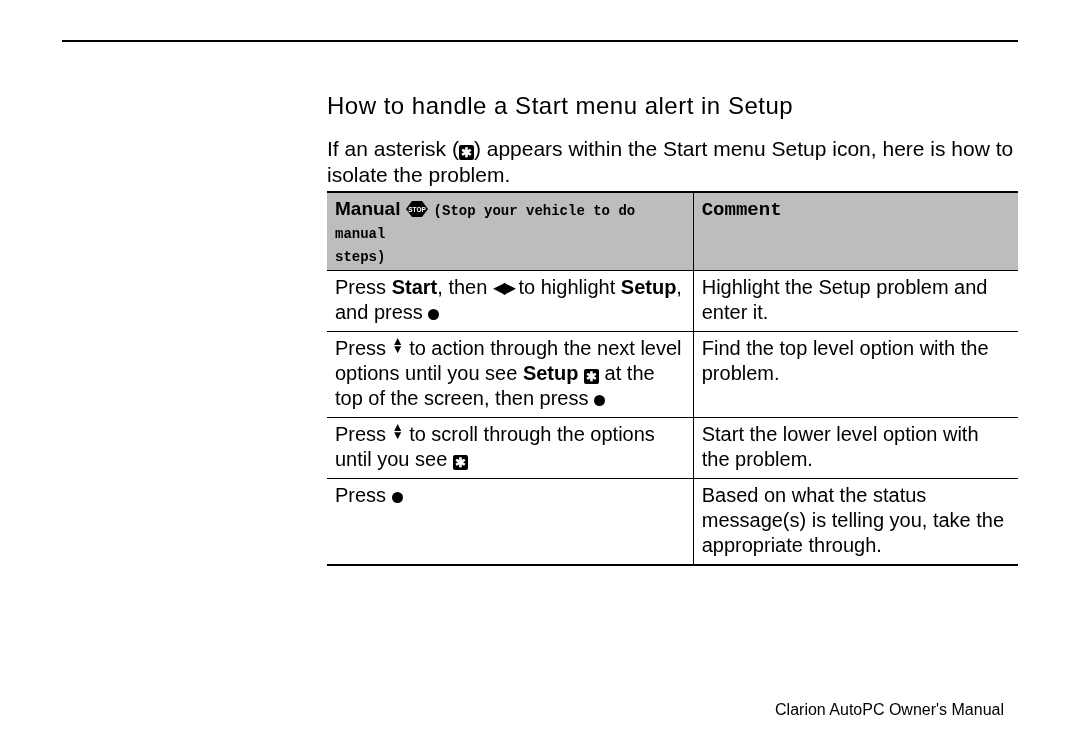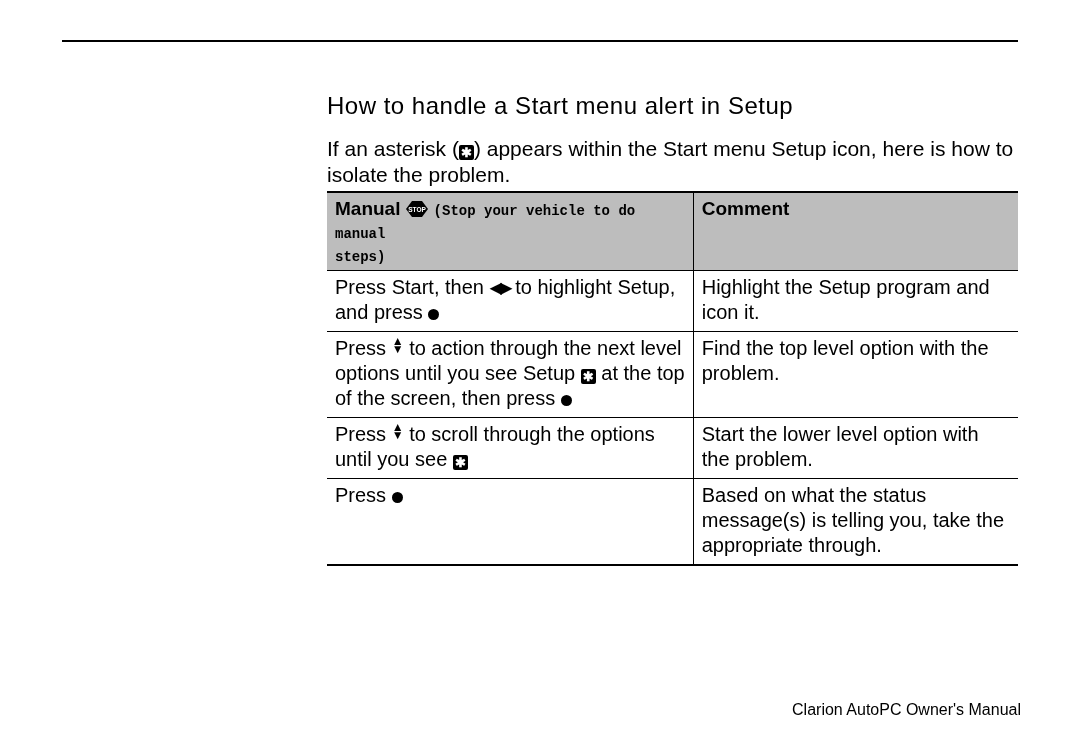--- a/index.html
+++ b/index.html
@@ -61,22 +61,22 @@
   }
   table.steps td:first-child {
     border-right: 1px solid #000;
     width: 53%;
   }
   table.steps tr:last-child td {
     border-bottom: 2px solid #000;
   }
   .manual-label { font-weight: bold; font-size: 19px; }
   .manual-sub   { font-weight: bold; font-size: 14px; font-family: Liberation Mono, monospace; }
-  .comment-label{ font-weight: bold; font-size: 19px; }
-  .b { font-weight: normal; }
+  .comment-label{ font-weight: bold; font-size: 19px; font-family: Liberation Mono, monospace; }
+  .b { font-weight: bold; }
 
   
   .asterisk-icon {
     display: inline-block;
     width: 15px; height: 15px;
     background: #000;
     color: #fff;
     border-radius: 2px;
     font-size: 13px;
     line-height: 15px;
@@ -107,21 +107,21 @@
   }
   .dot-icon {
     display: inline-block;
     width: 11px; height: 11px;
     background: #000;
     border-radius: 50%;
     vertical-align: -1px;
   }
   .footer {
     position: absolute;
-    right: 59px;
+    right: 76px;
     bottom: 22px;
     text-align: right;
     font-size: 16px;
     line-height: 1.25;
   }
 </style>
 </head>
 <body>
 
 <div class="page">
@@ -151,21 +151,21 @@
         </th>
         <th>
           <span class="comment-label">Comment</span>
         </th>
       </tr>
 
       <tr>
         <td>
           <span>Press </span><span class="b">Start</span><span>, then </span><span class="lr-arrows">◀&nbsp;▶</span><span> to highlight </span><span class="b">Setup</span><span>, and press </span><span class="dot-icon"></span>
         </td>
-        <td>Highlight the Setup program and icon it.</td>
+        <td>Highlight the Setup problem and enter it.</td>
       </tr>
 
       <tr>
         <td>
           <span>Press </span><span class="ud-arrows">▲<br>▼</span><span> to action through the next level options until you see </span><span class="b">Setup</span>
           <span class="asterisk-icon">✱</span><span> at the top of the screen, then press </span><span class="dot-icon"></span>
         </td>
         <td>Find the top level option with the problem.</td>
       </tr>
 

